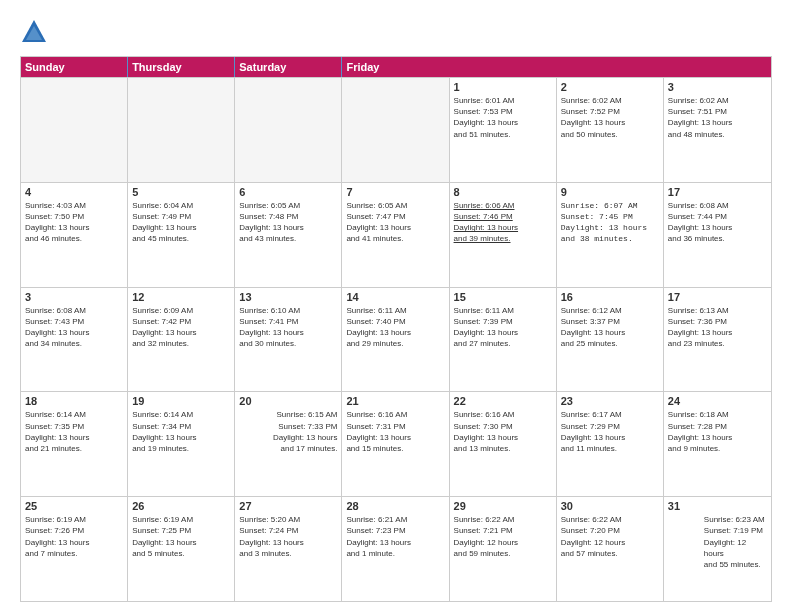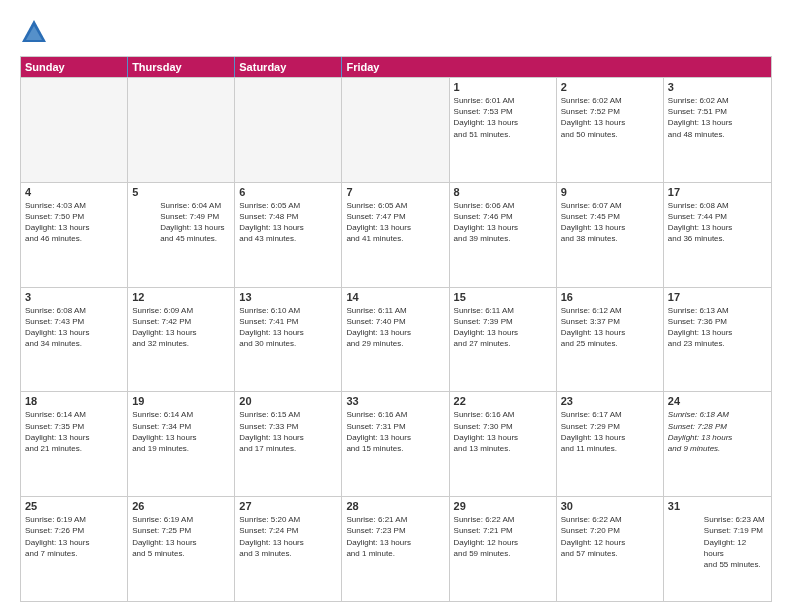--- a/index.html
+++ b/index.html
@@ -164,49 +164,49 @@
         <div class="cal-row">
           <div class="cal-cell">
             <div class="day-num">4</div>
             <div class="cell-text" style="white-space: pre-line;">Sunrise: 4:03 AM
 Sunset: 7:50 PM
 Daylight: 13 hours
 and 46 minutes.</div>
           </div>
           <div class="cal-cell">
             <div class="day-num">5</div>
-            <div class="cell-text" style="white-space: pre-line; margin-left: 28px;">Sunrise: 6:04 AM
+            <div class="cell-text" style="white-space: pre-line;">Sunrise: 6:04 AM
 Sunset: 7:49 PM
 Daylight: 13 hours
 and 45 minutes.</div>
           </div>
           <div class="cal-cell">
             <div class="day-num">6</div>
             <div class="cell-text" style="white-space: pre-line;">Sunrise: 6:05 AM
 Sunset: 7:48 PM
 Daylight: 13 hours
 and 43 minutes.</div>
           </div>
           <div class="cal-cell">
             <div class="day-num">7</div>
             <div class="cell-text" style="white-space: pre-line;">Sunrise: 6:05 AM
 Sunset: 7:47 PM
 Daylight: 13 hours
 and 41 minutes.</div>
           </div>
           <div class="cal-cell">
             <div class="day-num">8</div>
-            <div class="cell-text" style="white-space: pre-line;">Sunrise: 6:06 AM
+            <div class="cell-text" style="white-space: pre-line; text-decoration: underline;">Sunrise: 6:06 AM
 Sunset: 7:46 PM
 Daylight: 13 hours
 and 39 minutes.</div>
           </div>
           <div class="cal-cell">
             <div class="day-num">9</div>
-            <div class="cell-text" style="white-space: pre-line;">Sunrise: 6:07 AM
+            <div class="cell-text" style="white-space: pre-line; font-family: Liberation Mono, monospace;">Sunrise: 6:07 AM
 Sunset: 7:45 PM
 Daylight: 13 hours
 and 38 minutes.</div>
           </div>
           <div class="cal-cell">
             <div class="day-num">17</div>
             <div class="cell-text" style="white-space: pre-line;">Sunrise: 6:08 AM
 Sunset: 7:44 PM
 Daylight: 13 hours
 and 36 minutes.</div>
@@ -273,27 +273,27 @@
           </div>
           <div class="cal-cell">
             <div class="day-num">19</div>
             <div class="cell-text" style="white-space: pre-line;">Sunrise: 6:14 AM
 Sunset: 7:34 PM
 Daylight: 13 hours
 and 19 minutes.</div>
           </div>
           <div class="cal-cell">
             <div class="day-num">20</div>
-            <div class="cell-text" style="white-space: pre-line;">Sunrise: 6:15 AM
+            <div class="cell-text" style="white-space: pre-line; text-align: right;">Sunrise: 6:15 AM
 Sunset: 7:33 PM
 Daylight: 13 hours
 and 17 minutes.</div>
           </div>
           <div class="cal-cell">
-            <div class="day-num">33</div>
+            <div class="day-num">21</div>
             <div class="cell-text" style="white-space: pre-line;">Sunrise: 6:16 AM
 Sunset: 7:31 PM
 Daylight: 13 hours
 and 15 minutes.</div>
           </div>
           <div class="cal-cell">
             <div class="day-num">22</div>
             <div class="cell-text" style="white-space: pre-line;">Sunrise: 6:16 AM
 Sunset: 7:30 PM
 Daylight: 13 hours
@@ -301,21 +301,21 @@
           </div>
           <div class="cal-cell">
             <div class="day-num">23</div>
             <div class="cell-text" style="white-space: pre-line;">Sunrise: 6:17 AM
 Sunset: 7:29 PM
 Daylight: 13 hours
 and 11 minutes.</div>
           </div>
           <div class="cal-cell">
             <div class="day-num">24</div>
-            <div class="cell-text" style="white-space: pre-line; font-style: italic;">Sunrise: 6:18 AM
+            <div class="cell-text" style="white-space: pre-line;">Sunrise: 6:18 AM
 Sunset: 7:28 PM
 Daylight: 13 hours
 and 9 minutes.</div>
           </div>
         </div>
         <div class="cal-row">
           <div class="cal-cell">
             <div class="day-num">25</div>
             <div class="cell-text" style="white-space: pre-line;">Sunrise: 6:19 AM
 Sunset: 7:26 PM

